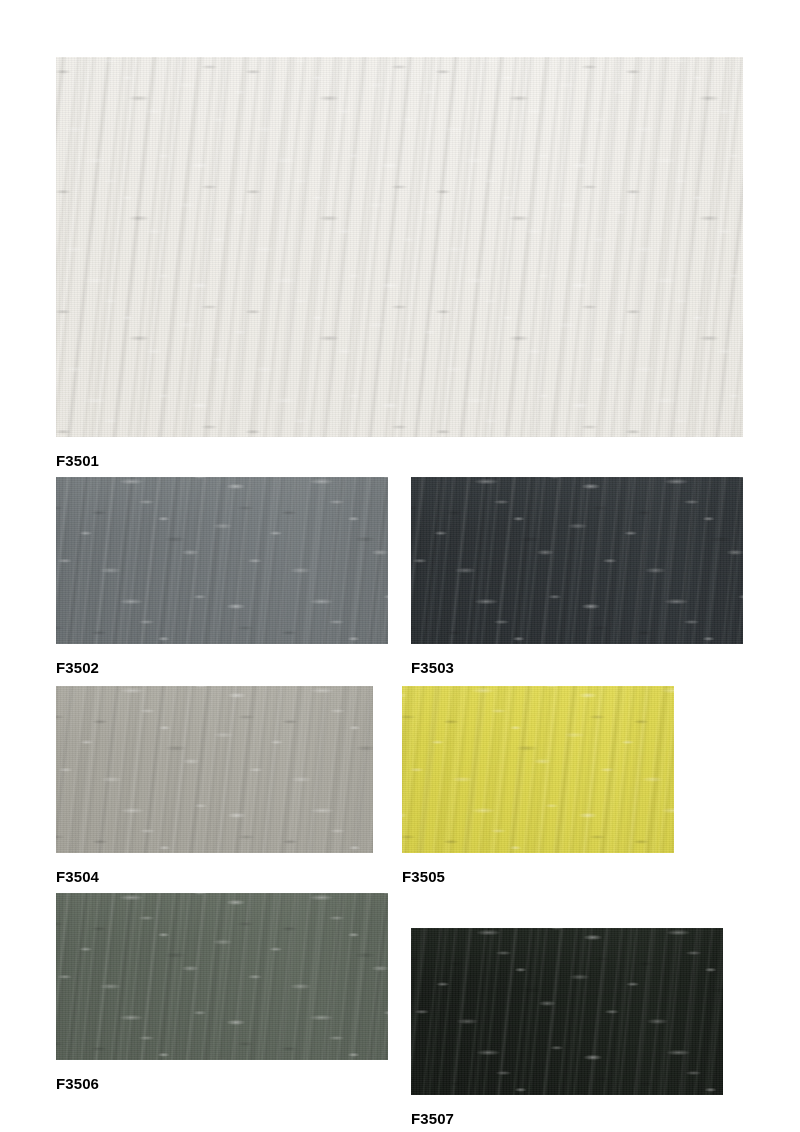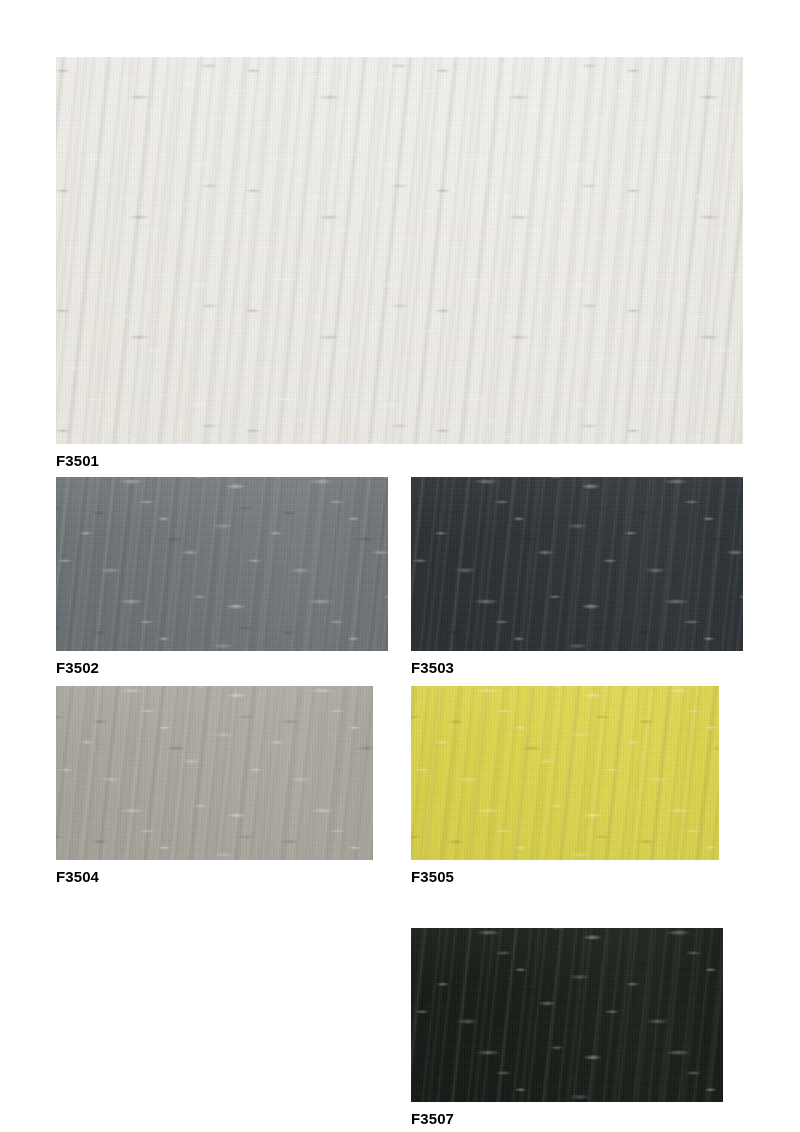--- a/index.html
+++ b/index.html
@@ -99,42 +99,42 @@
         rgba(0,0,0,0.028) 0px, rgba(0,0,0,0.028) 1px,
         rgba(255,255,255,0.025) 1px, rgba(255,255,255,0.025) 3px);
     opacity: 0.85;
   }
 
   
   .label-row {
     height: 24px;
     display: flex;
     align-items: flex-end;
-    padding-top: 1px;
+    padding-top: 8px;
   }
   .label-row.right { }
 
   .label {
     font-family: "Liberation Sans", sans-serif;
     font-weight: 700;
     font-size: 15px;
     line-height: 16px;
     letter-spacing: 0.1px;
     color: #000000;
     white-space: nowrap;
   }
 
   
   #cell-f3501 { left: 56px;  top: 57px;  width: 687px; height: 412px; }
 
   #cell-f3502 { left: 56px;  top: 477px; width: 332px; height: 199px; justify-content: space-between; }
   #cell-f3503 { left: 411px; top: 477px; width: 332px; height: 199px; }
 
   #cell-f3504 { left: 56px;  top: 686px; width: 317px; height: 199px; }
-  #cell-f3505 { left: 411px; top: 686px; width: 308px; height: 199px; }
+  #cell-f3505 { left: 402px; top: 686px; width: 272px; height: 199px; }
 
   #cell-f3506 { left: 56px;  top: 893px; width: 332px; height: 199px; }
   #cell-f3507 { left: 411px; top: 893px; width: 312px; height: 199px; margin-top: 35px; }
 </style>
 </head>
 <body>
 
 <div class="sheet">
 
   <div class="cell" id="cell-f3501">
@@ -190,20 +190,31 @@
       <div class="tex t-shade" style="background-image: linear-gradient(176deg, rgba(236, 230, 102, 0.333) 0%, rgba(255, 255, 255, 0) 34%, rgba(205, 198, 63, 0.4) 100%), linear-gradient(84deg, rgba(205, 198, 63, 0.267) 0%, rgba(255, 255, 255, 0) 32%, rgba(236, 230, 102, 0.227) 70%, rgba(205, 198, 63, 0.227) 100%);"></div>
       <div class="tex t-strokes"></div>
       <div class="tex t-flecks"></div>
       <div class="tex t-grain"></div>
     </div>
     <div class="label-row right">
       <span class="label">F3505</span>
     </div>
   </div>
 
+  <div class="cell" id="cell-f3506">
+    <div class="swatch" style="background-color: rgb(91, 100, 89);">
+      <div class="tex t-shade" style="background-image: linear-gradient(176deg, rgba(123, 132, 120, 0.333) 0%, rgba(255, 255, 255, 0) 34%, rgba(77, 86, 76, 0.4) 100%), linear-gradient(84deg, rgba(77, 86, 76, 0.267) 0%, rgba(255, 255, 255, 0) 32%, rgba(123, 132, 120, 0.227) 70%, rgba(77, 86, 76, 0.227) 100%);"></div>
+      <div class="tex t-strokes"></div>
+      <div class="tex t-flecks"></div>
+      <div class="tex t-grain"></div>
+    </div>
+    <div class="label-row">
+      <span class="label">F3506</span>
+    </div>
+  </div>
 
   <div class="cell" id="cell-f3507">
     <div class="swatch" style="background-color: rgb(22, 27, 22);">
       <div class="tex t-shade" style="background-image: linear-gradient(176deg, rgba(50, 58, 49, 0.333) 0%, rgba(255, 255, 255, 0) 34%, rgba(15, 19, 15, 0.4) 100%), linear-gradient(84deg, rgba(15, 19, 15, 0.267) 0%, rgba(255, 255, 255, 0) 32%, rgba(50, 58, 49, 0.227) 70%, rgba(15, 19, 15, 0.227) 100%);"></div>
       <div class="tex t-strokes"></div>
       <div class="tex t-flecks"></div>
       <div class="tex t-grain"></div>
     </div>
     <div class="label-row right">
       <span class="label">F3507</span>

